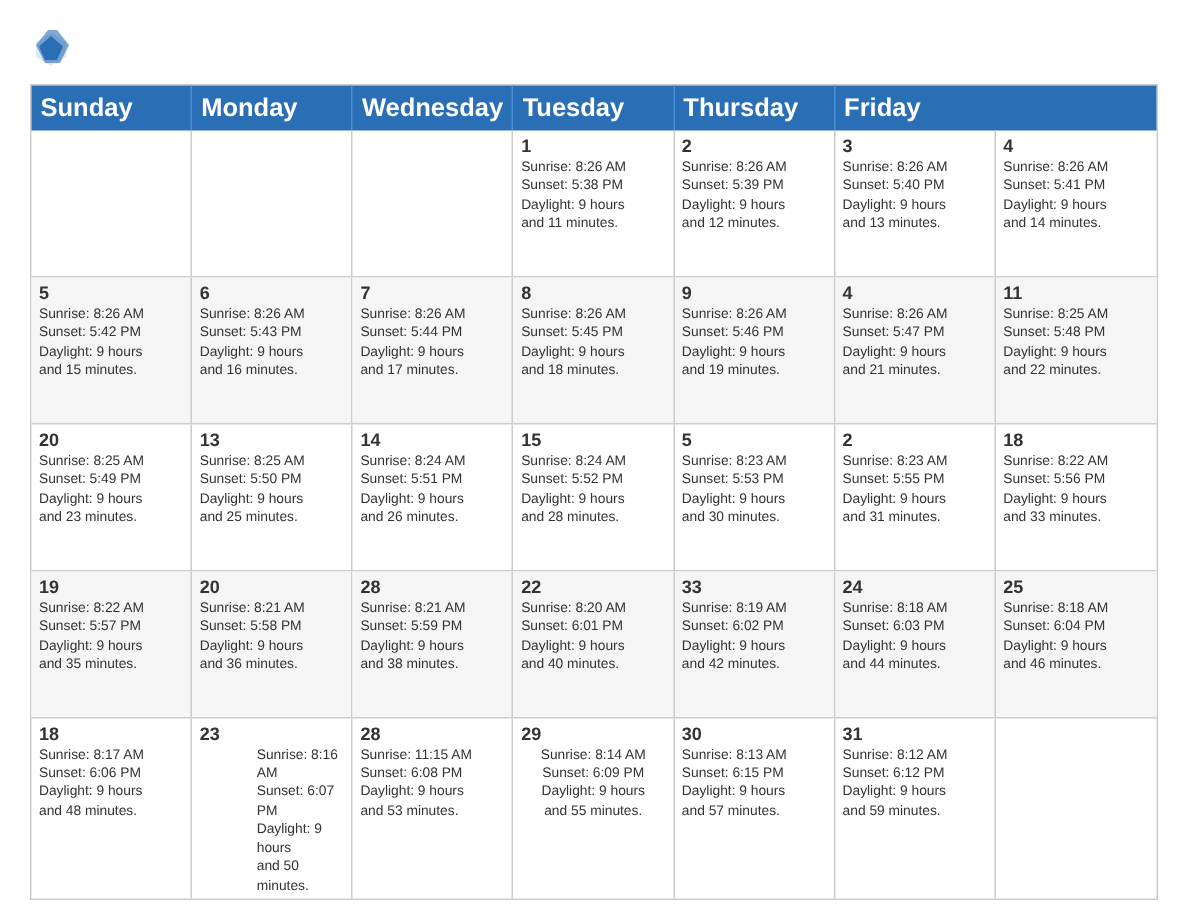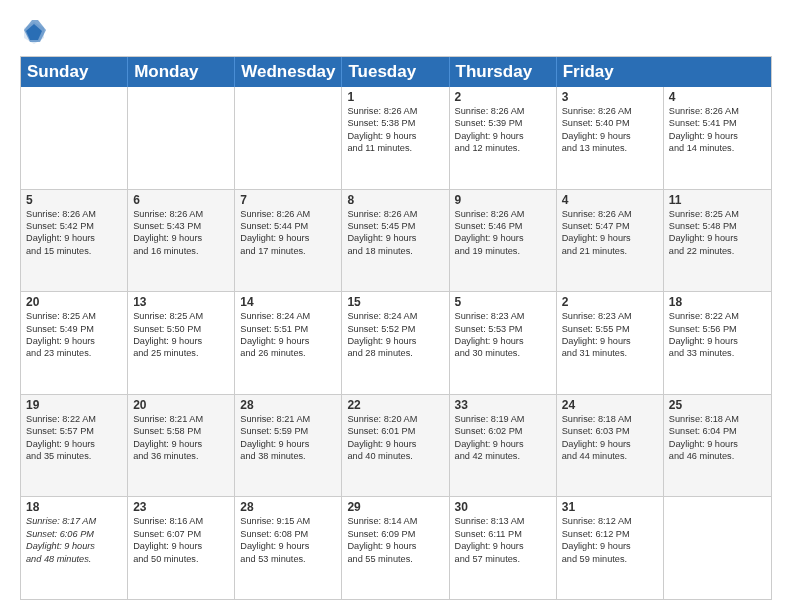--- a/index.html
+++ b/index.html
@@ -330,50 +330,50 @@
             <span class="day-num">25</span>
             <div class="cell-text" style="white-space: pre-line;">Sunrise: 8:18 AM
 Sunset: 6:04 PM
 Daylight: 9 hours
 and 46 minutes.</div>
           </div>
         </div>
         <div class="cal-row">
           <div class="cal-cell">
             <span class="day-num">18</span>
-            <div class="cell-text" style="white-space: pre-line; font-style: italic;">Sunrise: 8:17 AM
+            <div class="cell-text" style="white-space: pre-line;">Sunrise: 8:17 AM
 Sunset: 6:06 PM
 Daylight: 9 hours
 and 48 minutes.</div>
           </div>
           <div class="cal-cell">
             <span class="day-num">23</span>
-            <div class="cell-text" style="white-space: pre-line;">Sunrise: 8:16 AM
+            <div class="cell-text" style="white-space: pre-line; margin-left: 38px;">Sunrise: 8:16 AM
 Sunset: 6:07 PM
 Daylight: 9 hours
 and 50 minutes.</div>
           </div>
           <div class="cal-cell">
             <span class="day-num">28</span>
-            <div class="cell-text" style="white-space: pre-line;">Sunrise: 9:15 AM
+            <div class="cell-text" style="white-space: pre-line;">Sunrise: 11:15 AM
 Sunset: 6:08 PM
 Daylight: 9 hours
 and 53 minutes.</div>
           </div>
           <div class="cal-cell">
             <span class="day-num">29</span>
-            <div class="cell-text" style="white-space: pre-line;">Sunrise: 8:14 AM
+            <div class="cell-text" style="white-space: pre-line; text-align: center;">Sunrise: 8:14 AM
 Sunset: 6:09 PM
 Daylight: 9 hours
 and 55 minutes.</div>
           </div>
           <div class="cal-cell">
             <span class="day-num">30</span>
             <div class="cell-text" style="white-space: pre-line;">Sunrise: 8:13 AM
-Sunset: 6:11 PM
+Sunset: 6:15 PM
 Daylight: 9 hours
 and 57 minutes.</div>
           </div>
           <div class="cal-cell">
             <span class="day-num">31</span>
             <div class="cell-text" style="white-space: pre-line;">Sunrise: 8:12 AM
 Sunset: 6:12 PM
 Daylight: 9 hours
 and 59 minutes.</div>
           </div>

